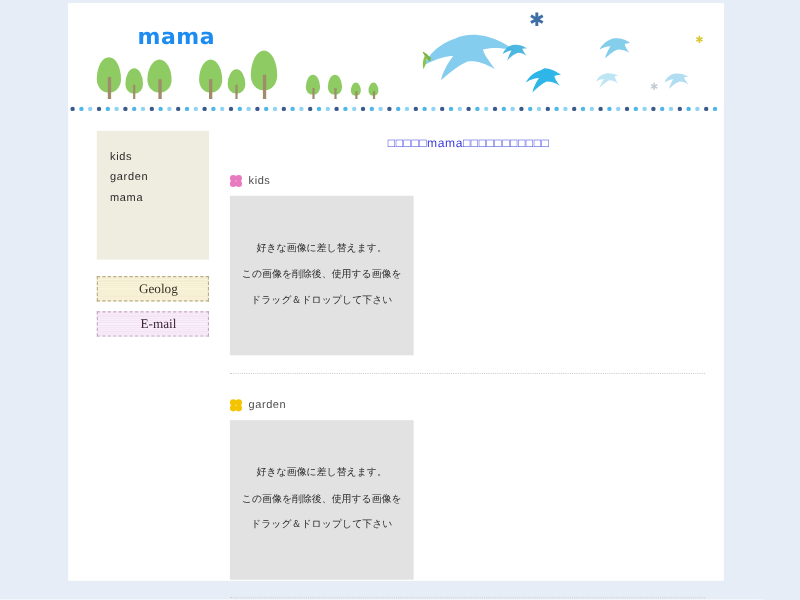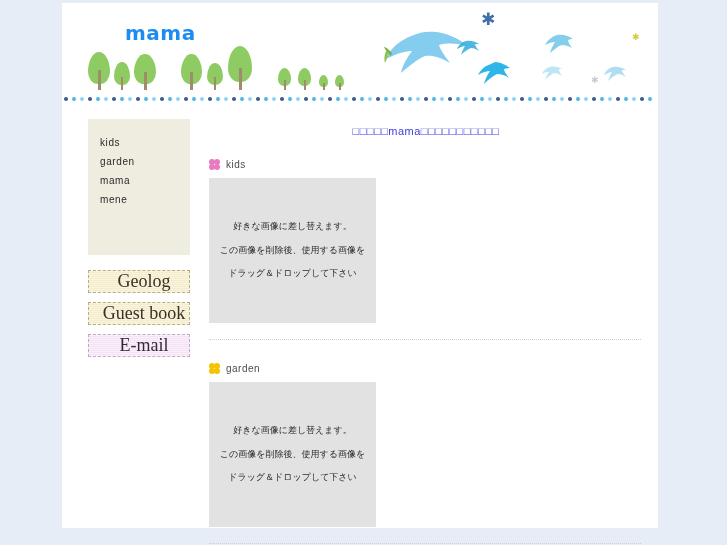--- a/index.html
+++ b/index.html
@@ -116,21 +116,21 @@
   }
   #buttons {
     margin-top: 15px;
   }
   .sbtn {
     height: 21px;
     line-height: 21px;
     margin-bottom: 9px;
     text-align: center;
     font-family: "Liberation Serif", serif;
-    font-size: 18px;
+    font-size: 12px;
     color: #3a3026;
     border: 1px dashed #b9ad88;
     background:
       repeating-linear-gradient(to bottom,
         #faf4da 0px, #faf4da 1px,
         #f3ecd0 1px, #f3ecd0 2px);
     cursor: pointer;
     padding-left: 10px;
   }
   .sbtn.mail {
@@ -428,31 +428,25 @@
       <div id="nav-panel">
         <div class="nav-item">
           <span>kids</span>
         </div>
         <div class="nav-item">
           <span>garden</span>
         </div>
         <div class="nav-item">
           <span>mama</span>
         </div>
-        <div class="nav-item">
-          <span>mene</span>
-        </div>
       </div>
 
       <div id="buttons">
         <div class="sbtn">
           <span>Geolog</span>
-        </div>
-        <div class="sbtn">
-          <span>Guest book</span>
         </div>
         <div class="sbtn mail">
           <span>E-mail</span>
         </div>
       </div>
 
     </div>
 
     <div id="main">
 

